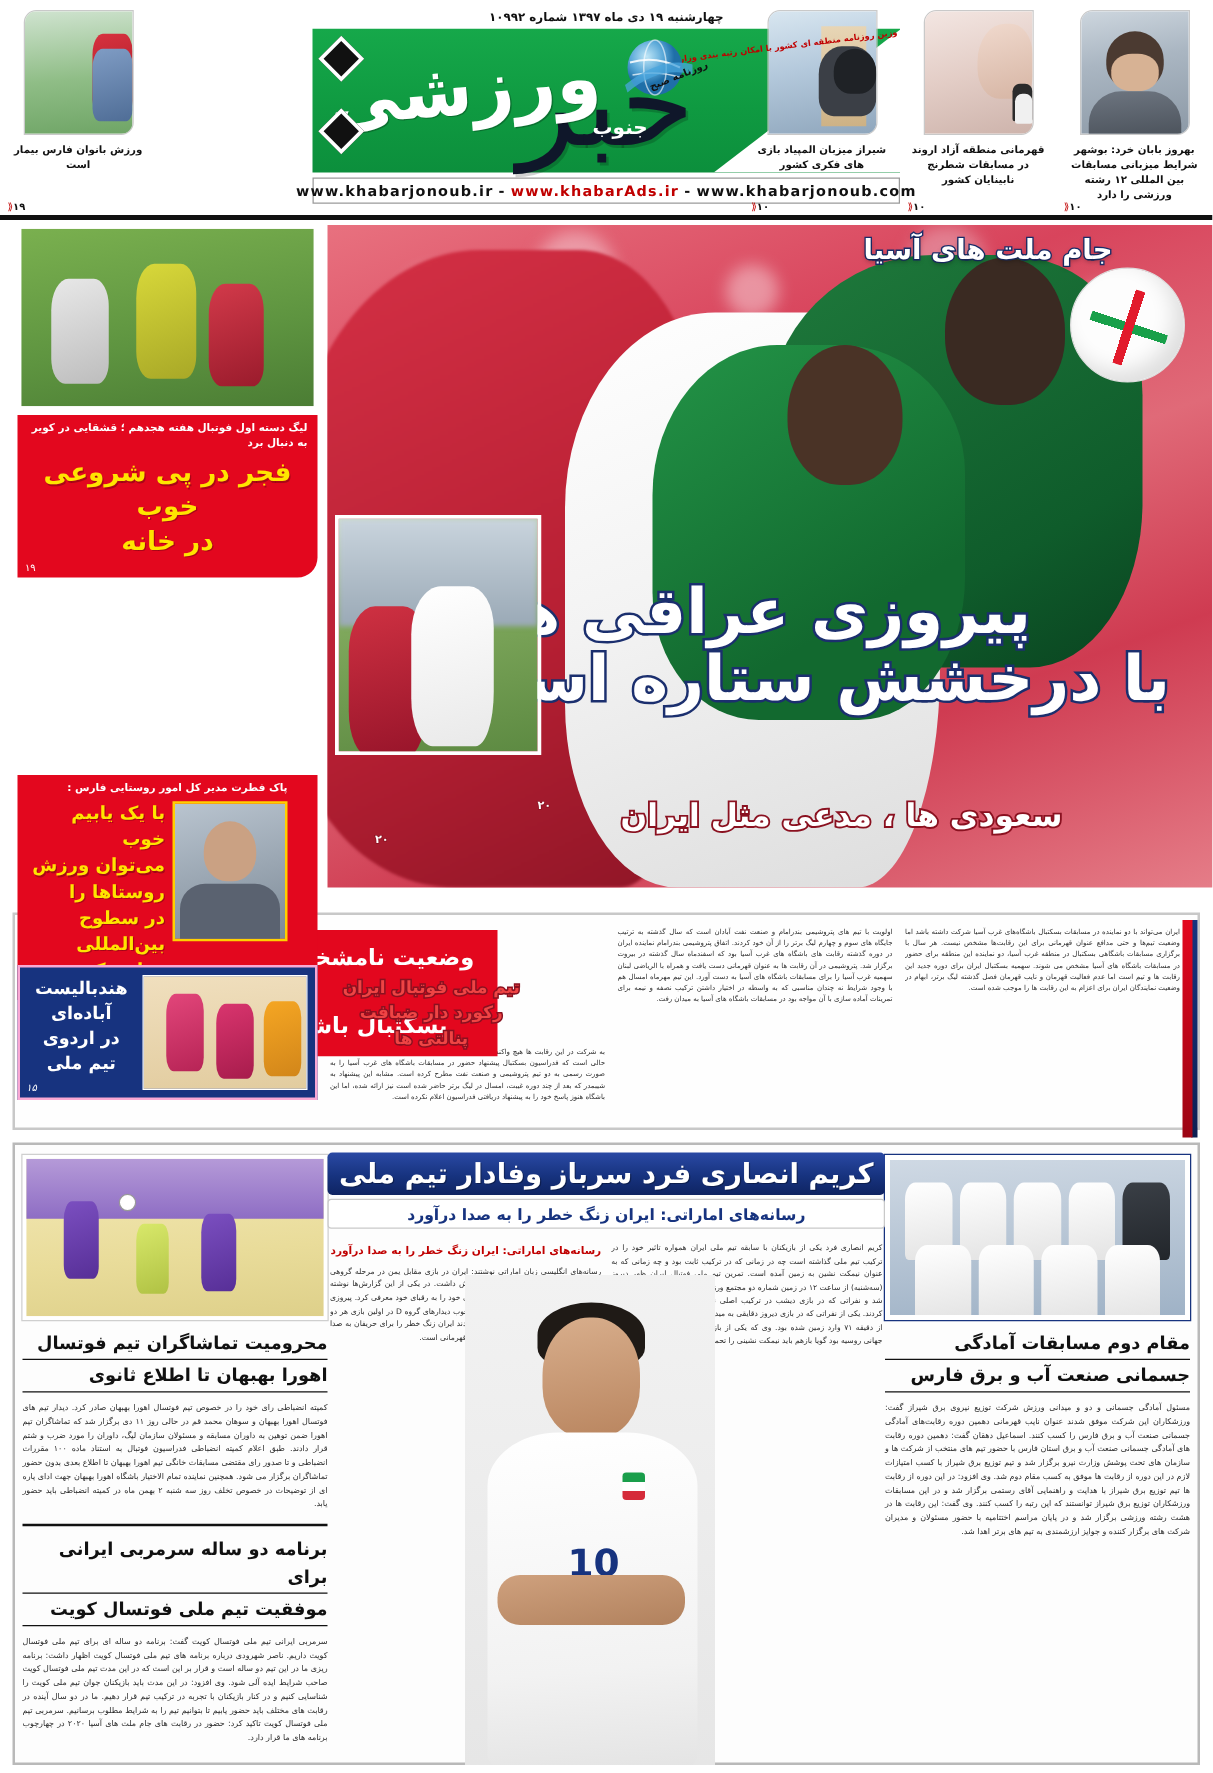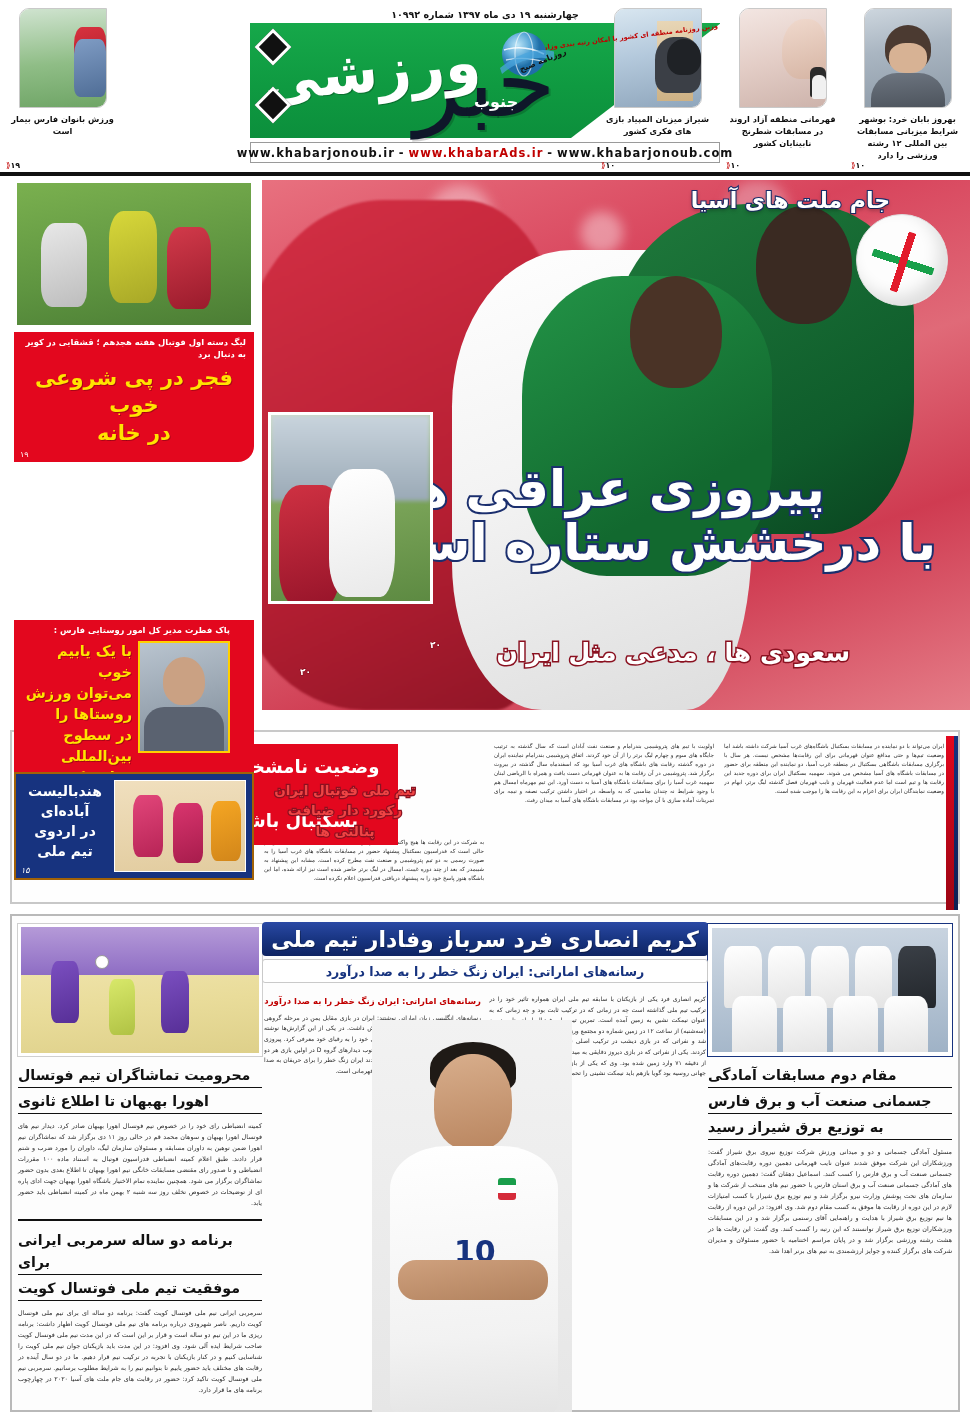--- a/index.html
+++ b/index.html
@@ -282,21 +282,21 @@
   .rb2-head{ width:42px;height:48px;margin:14px auto 0;background:#caa183;border-radius:50% 50% 44% 44%;}
   .rb2-body{ width:80px;height:54px;margin:2px auto 0;background:#5a6270;border-radius:20px 20px 0 0;}
   .rb2-text{
     flex:1; font-size: 14.5px; font-weight:bold; color:#ffe400;
     text-align:right; line-height: 1.45; text-shadow: 1px 1px 0 rgba(0,0,0,.25);
   }
   .red-box2 .pg{ position:absolute; left:92px; bottom:5px; font-size:8px; color:#fff;}
 
   .blue-box{
     position:absolute; left: 14px; top: 592px; width: 240px; height: 108px;
-    background:#17337f; border: 2px solid #a16207;
+    background:#17337f; border: 2px solid #f9a8d4;
     padding: 6px;
   }
   .bb-row{ display:flex; flex-direction: row-reverse; gap: 6px; height:100%;}
   .bb-text{
     width: 86px; font-size: 14px; font-weight:bold; color:#fff;
     text-align:center; line-height:1.42; padding-top: 2px;
   }
   .bb-photo{
     flex:1; border:1px solid #fff; overflow:hidden; position:relative;
     background: linear-gradient(175deg,#f0dfbe 0%,#e2cc9f 100%);
@@ -400,21 +400,21 @@
     width: 100%; height: 132px; border: 4px solid #fff; outline:1px solid #17337f;
     overflow:hidden; position:relative;
     background: linear-gradient(175deg,#cfd9e4 0%,#9fb2c6 100%);
   }
   .br-photo .row1{position:absolute;top:18px;left:12px;right:12px;height:62px;display:flex;gap:6px;}
   .br-photo .row2{position:absolute;top:68px;left:20px;right:20px;height:60px;display:flex;gap:6px;}
   .br-photo .pp{flex:1;background:linear-gradient(170deg,#fff,#e3e3e3);border-radius:22% 22% 8% 8%;}
   .br-photo .pp.dark{background:linear-gradient(170deg,#3a3f46,#22262b);}
 
   .head-line{
-    margin-top: 8px; text-align:left; direction: rtl;
+    margin-top: 8px; text-align:right; direction: rtl;
   }
   .head-line .l{
     display:block; font-size: 14.2px; font-weight:bold; color:#111;
     line-height: 1.55; border-bottom: 1px solid #111; padding-bottom:1px; margin-bottom:2px;
   }
   .body-text{
     margin-top: 7px; font-size: 6.4px; line-height: 1.72; color:#2b2b2b;
     text-align: justify; direction: rtl;
   }
   .sep-rule{ height:2px; background:#111; margin: 10px 0 8px; }
@@ -697,21 +697,20 @@
         <div class="row2">
           <div class="pp"></div>
           <div class="pp"></div>
           <div class="pp"></div>
           <div class="pp"></div>
         </div>
       </div>
       <div class="head-line">
         <span class="l">مقام دوم مسابقات آمادگی</span>
         <span class="l">جسمانی صنعت آب و برق فارس</span>
-        <span class="l">به توزیع برق شیراز رسید</span>
       </div>
       <div class="body-text">مسئول آمادگی جسمانی و دو و میدانی ورزش شرکت توزیع نیروی برق شیراز گفت: ورزشکاران این شرکت موفق شدند عنوان نایب قهرمانی دهمین دوره رقابت‌های آمادگی جسمانی صنعت آب و برق فارس را کسب کنند. اسماعیل دهقان گفت: دهمین دوره رقابت های آمادگی جسمانی صنعت آب و برق استان فارس با حضور تیم های منتخب از شرکت ها و سازمان های تحت پوشش وزارت نیرو برگزار شد و تیم توزیع برق شیراز با کسب امتیازات لازم در این دوره از رقابت ها موفق به کسب مقام دوم شد. وی افزود: در این دوره از رقابت ها تیم توزیع برق شیراز با هدایت و راهنمایی آقای رستمی برگزار شد و در این مسابقات ورزشکاران توزیع برق شیراز توانستند که این رتبه را کسب کنند. وی گفت: این رقابت ها در هشت رشته ورزشی برگزار شد و در پایان مراسم اختتامیه با حضور مسئولان و مدیران شرکت های برگزار کننده و جوایز ارزشمندی به تیم های برتر اهدا شد.</div>
     </div>
 
     <div class="bot-mid">
       <div class="bm-col">
         <span>کریم انصاری فرد یکی از بازیکنان با سابقه تیم ملی ایران همواره تاثیر خود را در ترکیب تیم ملی گذاشته است چه در زمانی که در ترکیب ثابت بود و چه زمانی که به عنوان نیمکت نشین به زمین آمده است. تمرین تیم ملی فوتبال ایران ظهر دیروز (سه‌شنبه) از ساعت ۱۲ در زمین شماره دو مجتمع ورزشی کریکت شهر ابوظبی برگزار شد و نفراتی که در بازی دیشب در ترکیب اصلی نبودند امروز در تمرینات شرکت کردند. یکی از نفراتی که در بازی دیروز دقایقی به میدان رفت کریم انصاری فرد بود که از دقیقه ۷۱ وارد زمین شده بود. وی که یکی از بازیکنان تاثیرگذار تیم ملی در جام جهانی روسیه بود گویا بازهم باید نیمکت نشینی را تحمل کند.</span>
       </div>
       <div class="bm-col">
         <div class="bm-kicker">رسانه‌های اماراتی: ایران زنگ خطر را به صدا درآورد</div>

